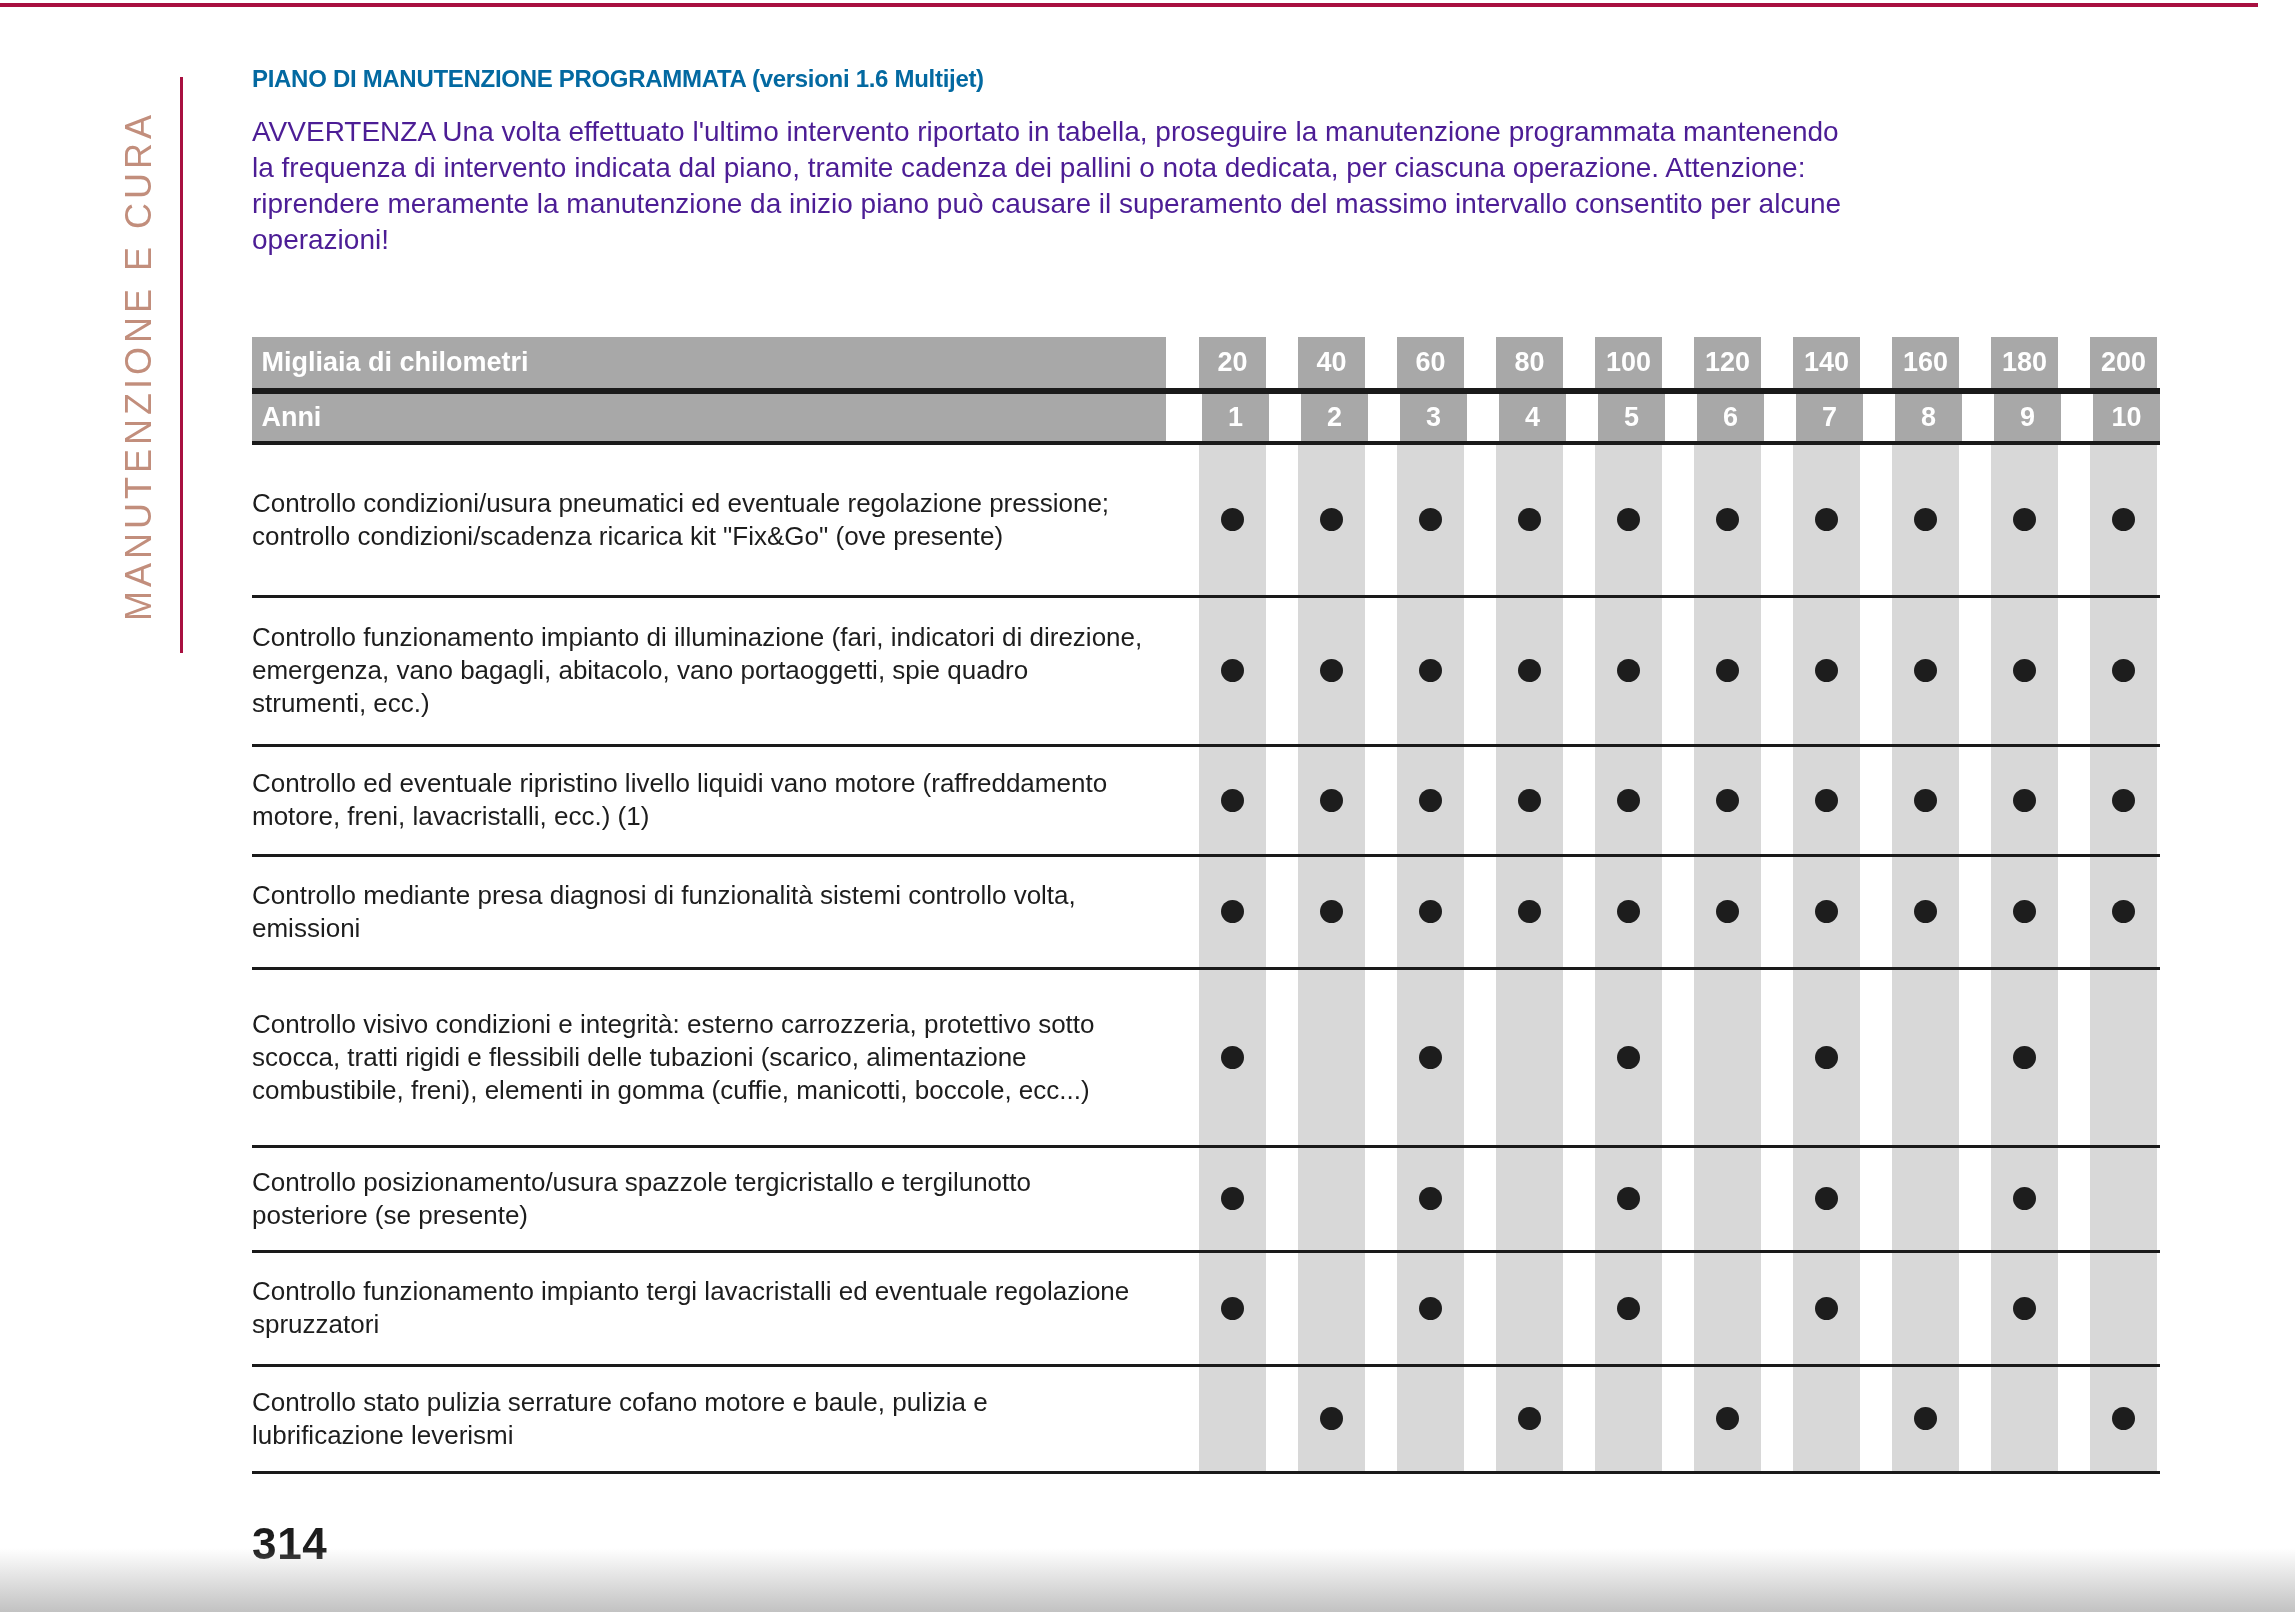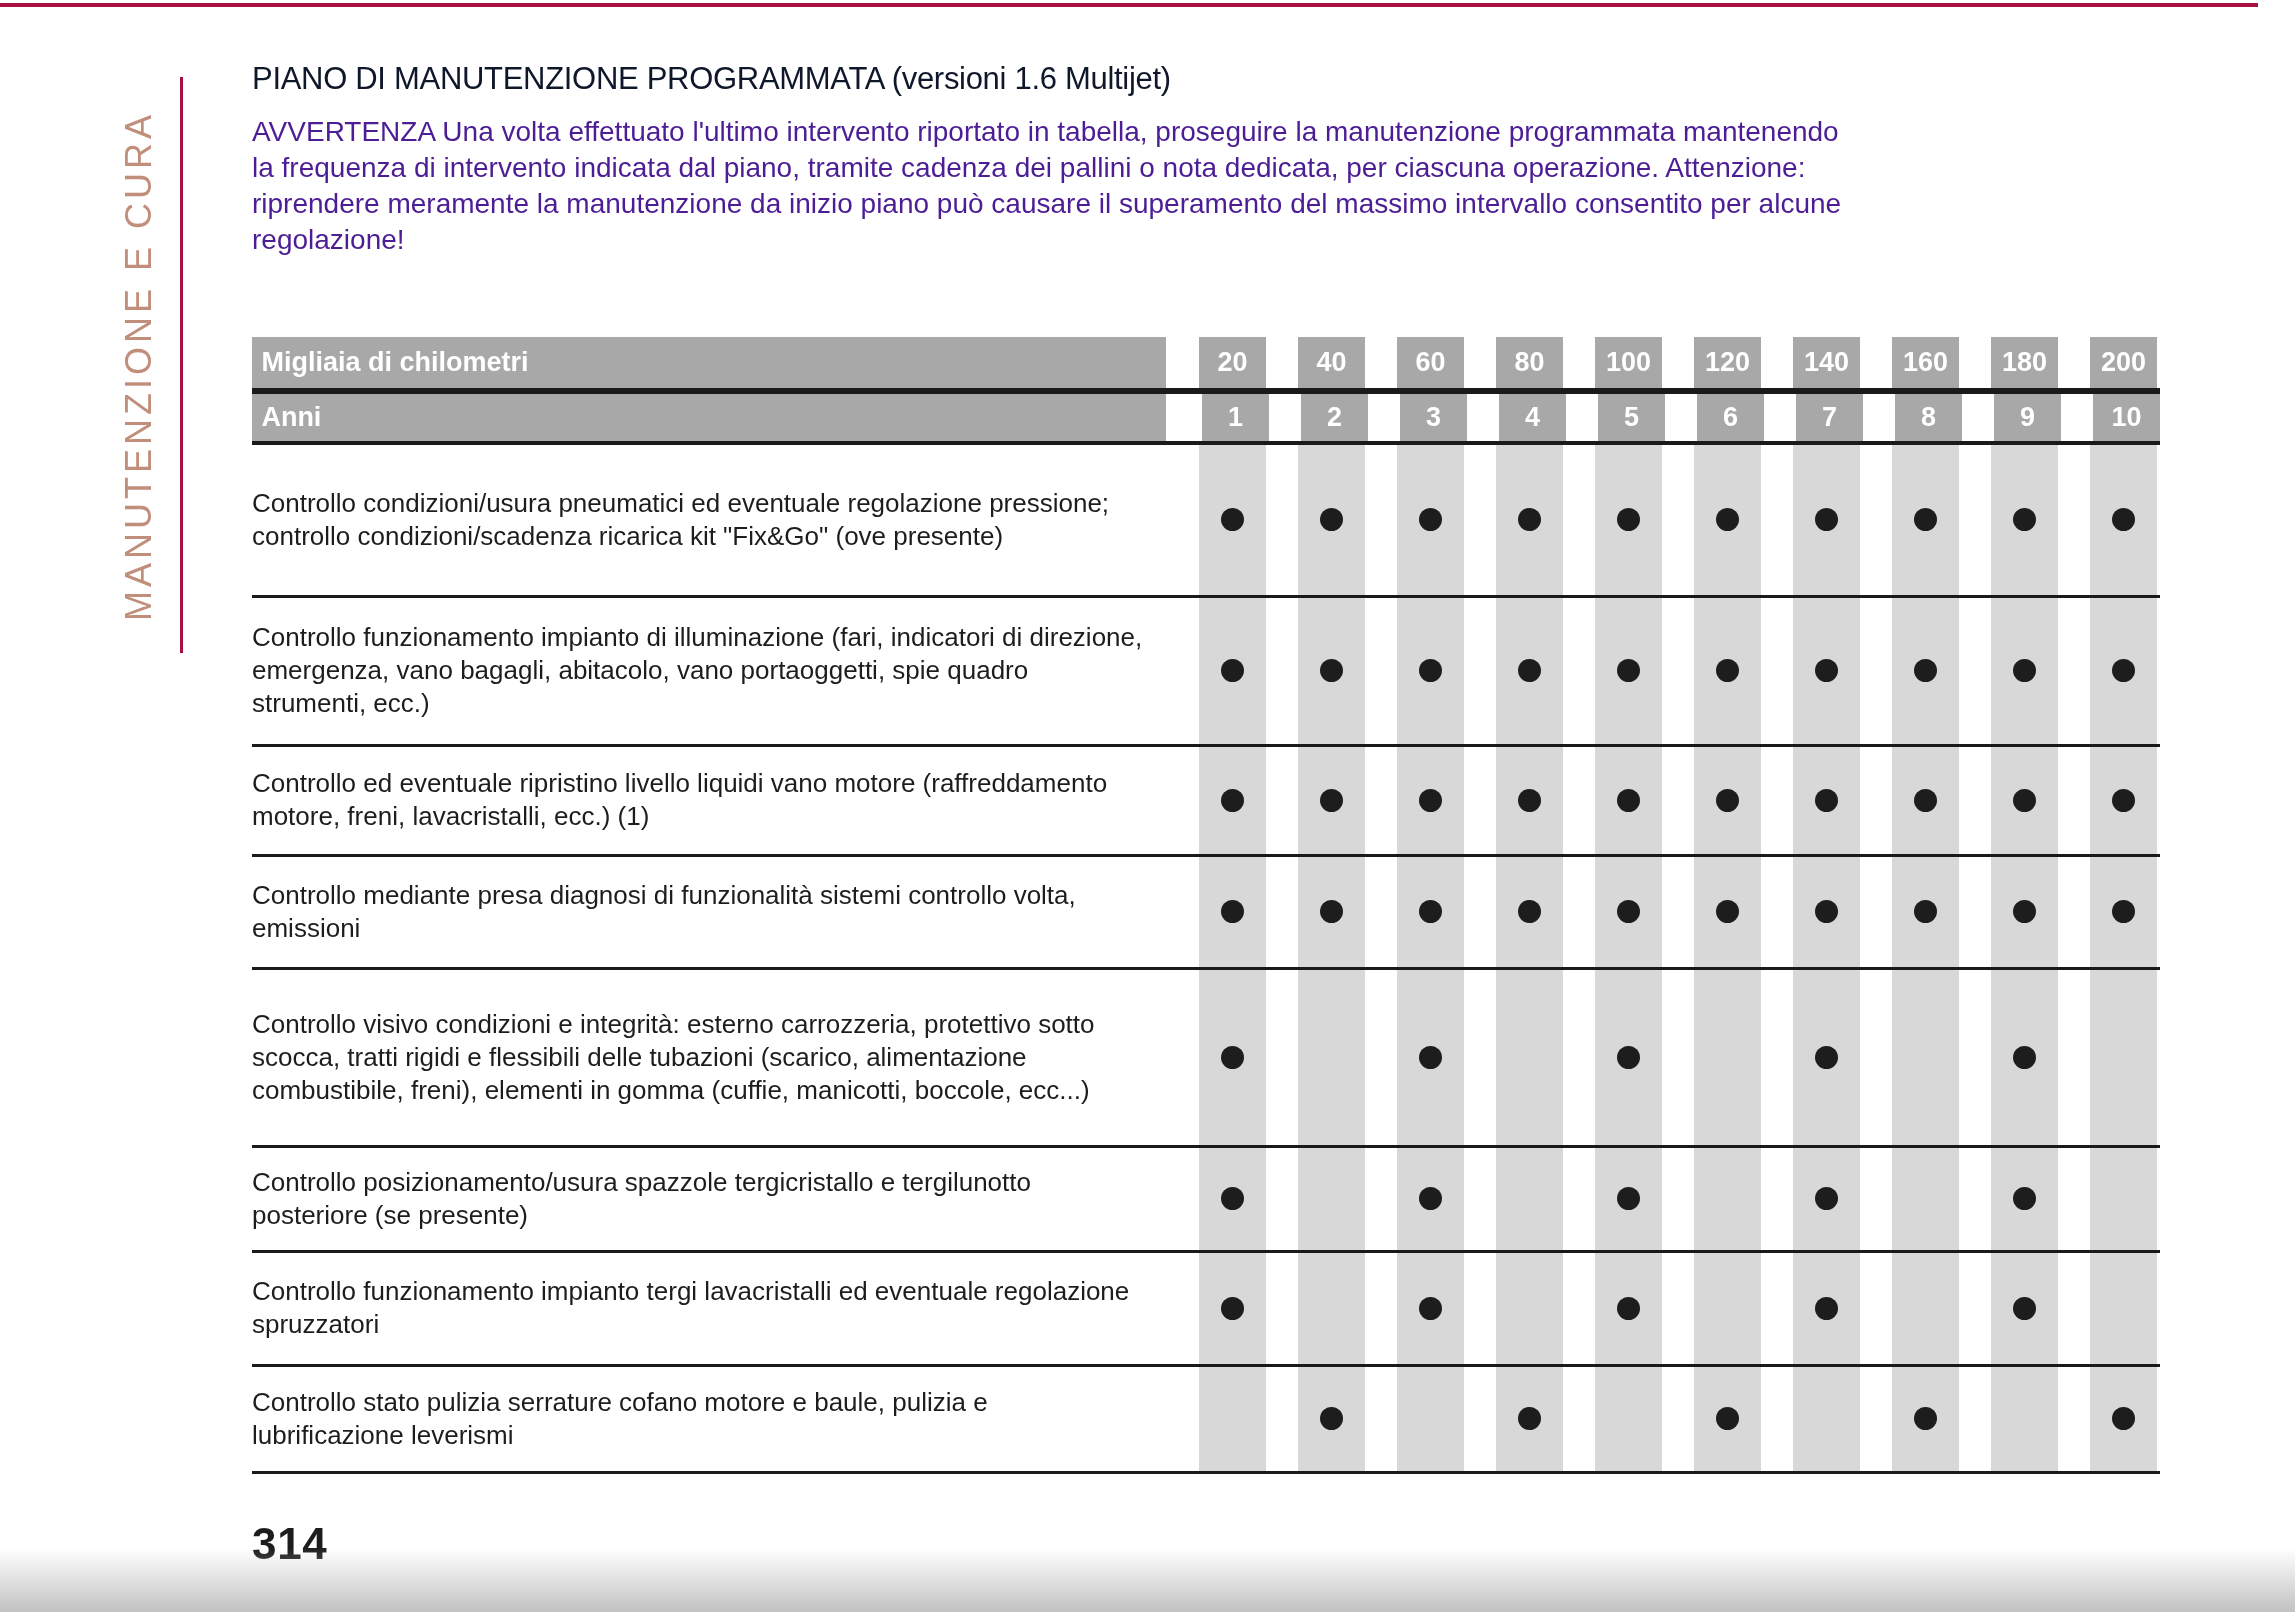--- a/index.html
+++ b/index.html
@@ -32,22 +32,22 @@
   }
   .sidebar-rule{
     position:absolute; left:180px; top:77px; width:3.3px; height:576px;
     background:#a81040;
   }
   
   .content{
     position:absolute; left:252px; top:59px; width:1908px;
   }
   .title{
-    font-size:31px; line-height:40px; font-weight:400;
-    color:#0f172a; letter-spacing:-0.3px;
+    font-size:24px; line-height:40px; font-weight:700;
+    color:#0369a1; letter-spacing:-0.3px;
     margin:0;
   }
   .warning{ margin-top:14.7px; width:1892px; }
   .warning-line{ font-size:28px; line-height:36px; color:#4c1d95; }
 
   
   .mtable{ margin-top:79px; width:1908px; }
   .trow{ display:flex; align-items:stretch; }
   .desc{
     flex:0 0 914px; box-sizing:border-box;
@@ -102,21 +102,21 @@
   <div class="sidebar-rule"></div>
 
   <div class="content">
 
     <h1 class="title">PIANO DI MANUTENZIONE PROGRAMMATA (versioni 1.6 Multijet)</h1>
 
     <div class="warning">
         <div class="warning-line">AVVERTENZA Una volta effettuato l'ultimo intervento riportato in tabella, proseguire la manutenzione programmata mantenendo</div>
         <div class="warning-line">la frequenza di intervento indicata dal piano, tramite cadenza dei pallini o nota dedicata, per ciascuna operazione. Attenzione:</div>
         <div class="warning-line">riprendere meramente la manutenzione da inizio piano può causare il superamento del massimo intervallo consentito per alcune</div>
-        <div class="warning-line">regolazione!</div>
+        <div class="warning-line">operazioni!</div>
       </div>
 
     <div class="mtable">
 
       <div class="trow hrow hrow-km">
         <div class="desc">Migliaia di chilometri</div>
         <div class="spacer"></div>
         <div class="cells">
             <div class="cell">20</div>
             <div class="cell">40</div>

